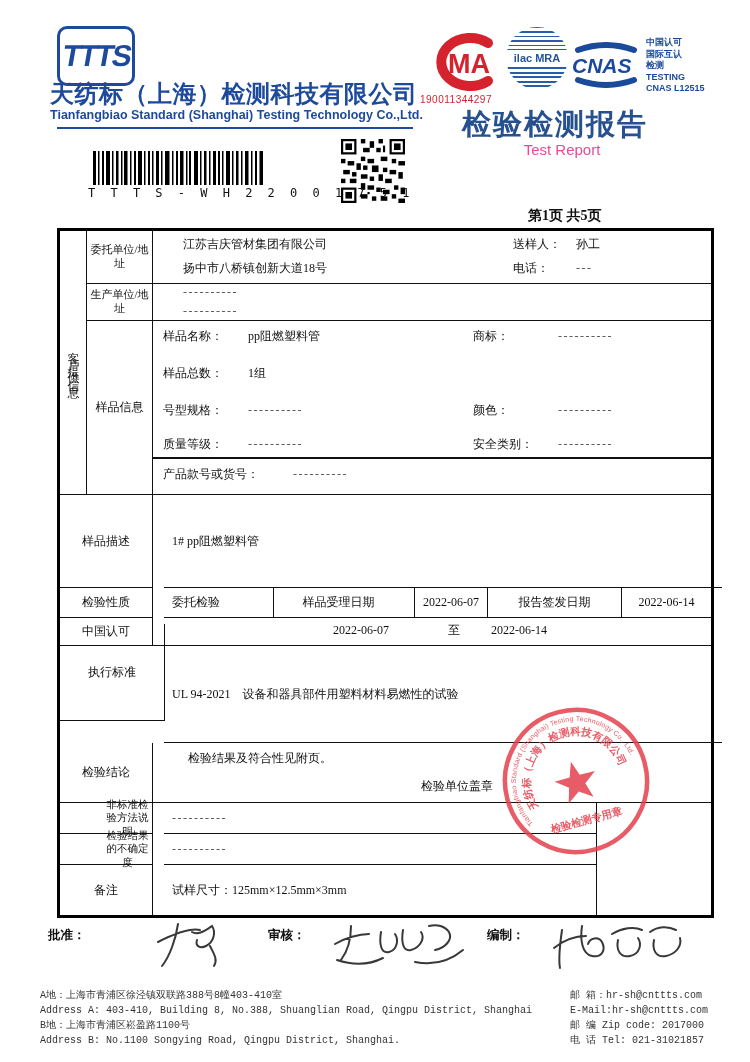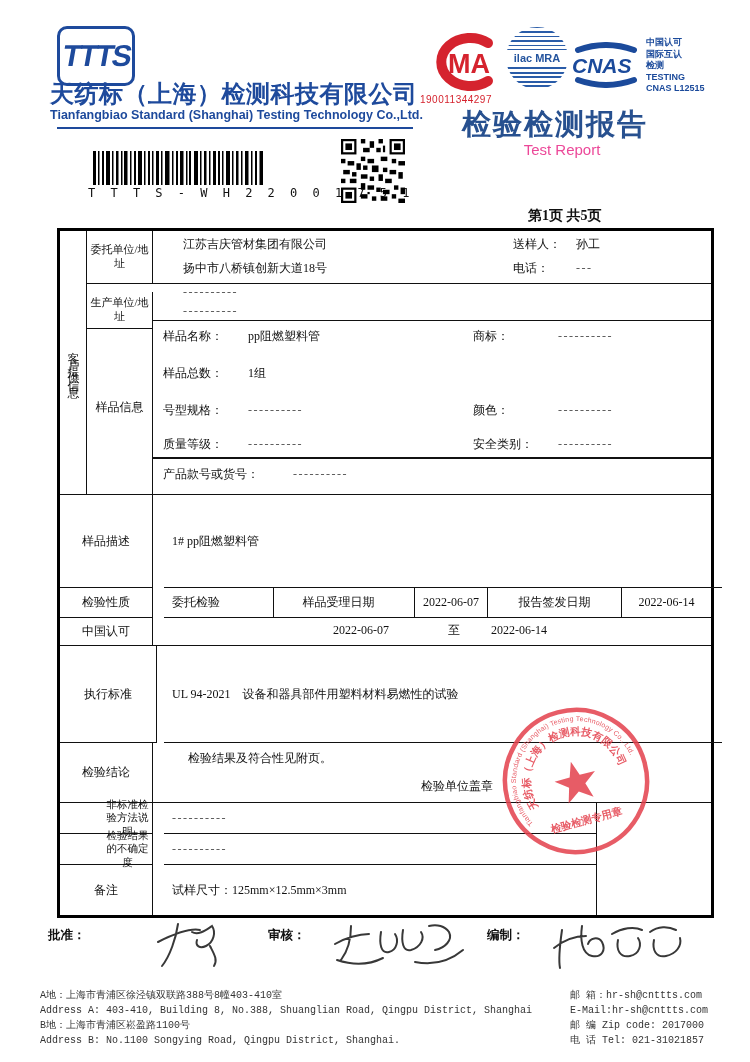--- a/index.html
+++ b/index.html
@@ -186,21 +186,21 @@
     <div class="cell lab br bb" style="left:27px;top:0;width:66px;height:53px;font-size:11px;">委托单位/地址</div>
     <div class="cell bb" style="left:93px;top:0;width:558px;height:53px;">
       <span class="fld" style="left:30px;top:6px;">江苏吉庆管材集团有限公司</span>
       <span class="fld" style="left:30px;top:30px;">扬中市八桥镇创新大道18号</span>
       <span class="fld" style="left:360px;top:6px;">送样人：</span>
       <span class="fld" style="left:423px;top:6px;">孙工</span>
       <span class="fld" style="left:360px;top:30px;">电话：</span>
       <span class="fld dash" style="left:423px;top:30px;">---</span>
     </div>
 
-    <div class="cell lab br bb" style="left:27px;top:53px;width:66px;height:37px;font-size:11px;margin-top:8px;">生产单位/地址</div>
+    <div class="cell lab br bb" style="left:27px;top:53px;width:66px;height:37px;font-size:11px;">生产单位/地址</div>
     <div class="cell bb" style="left:93px;top:53px;width:558px;height:37px;">
       <span class="fld dash" style="left:30px;top:1px;">----------</span>
       <span class="fld dash" style="left:30px;top:20px;">----------</span>
     </div>
 
     <div class="cell lab br bb" style="left:27px;top:90px;width:66px;height:174px;">样品信息</div>
     <div class="cell bb" style="left:93px;top:90px;width:558px;height:137px;">
       <span class="fld" style="left:10px;top:8px;">样品名称：</span>
       <span class="fld" style="left:95px;top:8px;">pp阻燃塑料管</span>
       <span class="fld" style="left:320px;top:8px;">商标：</span>
@@ -231,21 +231,21 @@
     <div class="cell lab br bb" style="left:428px;top:357px;width:134px;height:30px;">报告签发日期</div>
     <div class="cell lab bb" style="left:562px;top:357px;width:89px;height:30px;">2022-06-14</div>
 
     <div class="cell lab br bb" style="left:0;top:387px;width:93px;height:28px;">中国认可</div>
     <div class="cell bb" style="left:93px;top:387px;width:558px;height:28px;">
       <span class="fld" style="left:180px;top:5px;">2022-06-07</span>
       <span class="fld" style="left:295px;top:5px;">至</span>
       <span class="fld" style="left:338px;top:5px;">2022-06-14</span>
     </div>
 
-    <div class="cell lab br bb" style="left:0;top:415px;width:97px;height:97px;">执行标准</div>
+    <div class="cell lab br bb" style="left:0;top:393px;width:105px;height:97px;">执行标准</div>
     <div class="cell vcen bb" style="left:93px;top:415px;width:558px;height:97px;padding-left:8px;">UL 94-2021　设备和器具部件用塑料材料易燃性的试验</div>
 
     <div class="cell lab br bb" style="left:0;top:512px;width:93px;height:60px;">检验结论</div>
     <div class="cell bb" style="left:93px;top:512px;width:558px;height:60px;">
       <span class="fld" style="left:35px;top:8px;">检验结果及符合性见附页。</span>
       <span class="fld" style="left:268px;top:36px;">检验单位盖章</span>
     </div>
 
     <div class="cell lab br bb small-lab" style="left:0;top:572px;width:93px;height:31px;">非标准检验方法说明</div>
     <div class="cell vcen br bb" style="left:93px;top:572px;width:433px;height:31px;padding-left:8px;">

